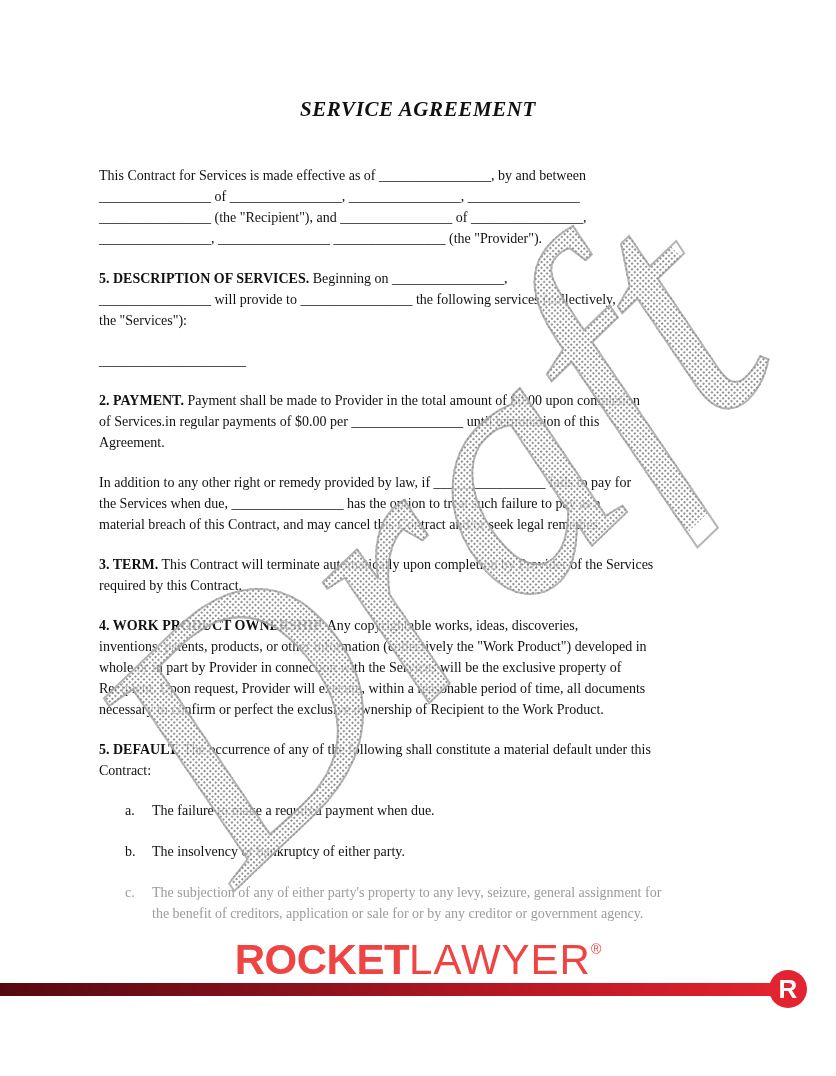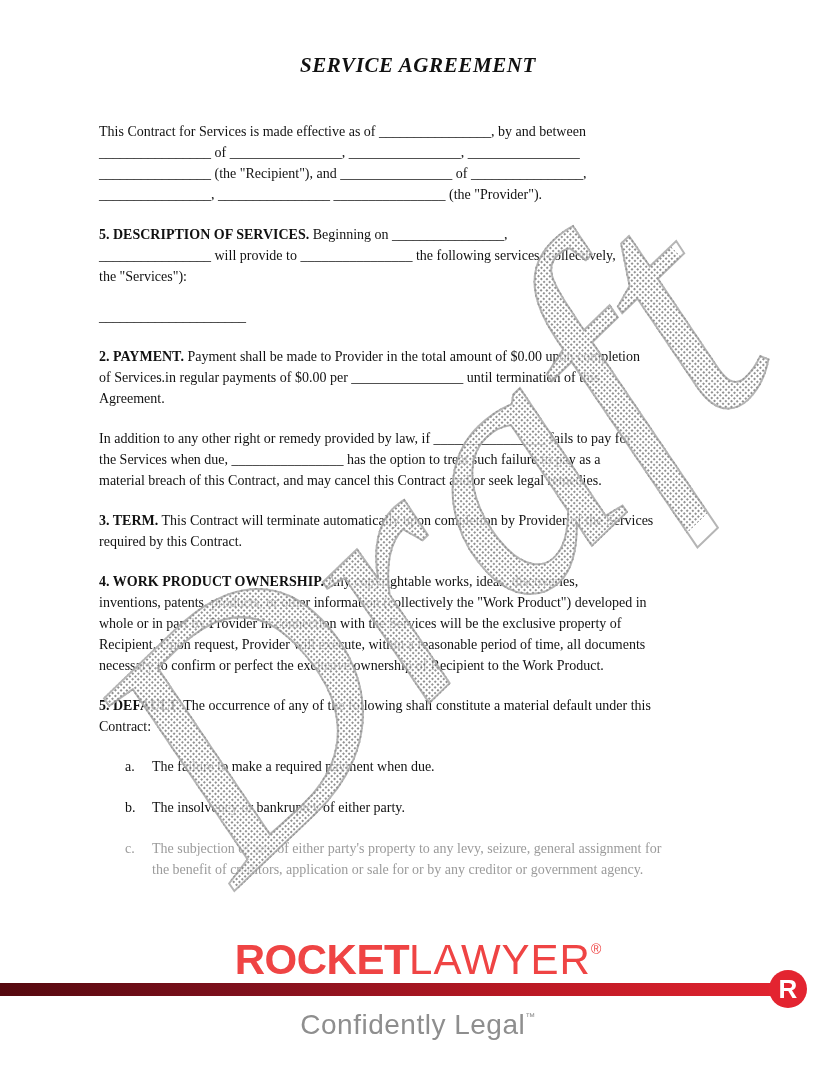--- a/index.html
+++ b/index.html
@@ -9,21 +9,21 @@
     height: 1076px;
     margin: 0 auto;
     background: #ffffff;
     overflow: hidden;
     font-family: "Liberation Serif", serif;
     color: #111111;
   }
   .content { position: relative; z-index: 1; padding: 0 99px; }
 
   .doc-title {
-    padding-top: 53px;
+    padding-top: 97px;
     margin: 0 0 44px 0;
     text-align: center;
     font-family: "Liberation Serif", serif;
     font-style: italic;
     font-weight: bold;
     font-size: 21px;
     line-height: 24px;
     letter-spacing: 0.6px;
   }
 
@@ -187,20 +187,19 @@
 the benefit of creditors, application or sale for or by any creditor or government agency.</span>
       </div>
     </div>
 
   </div>
 
   <div class="footer">
     <div class="logo"><span class="logo-bold">ROCKET</span><span class="logo-light">LAWYER</span><span class="logo-reg">®</span></div>
     <div class="footer-bar"></div>
     <div class="footer-badge">R</div>
-    <div class="tagline"><span>Confidently Legal</span><span class="tm">™</span></div>
   </div>
 
   <div class="watermark">
     <span class="watermark-text">Draft</span>
   </div>
 
 </div>
 
 </body></html>

